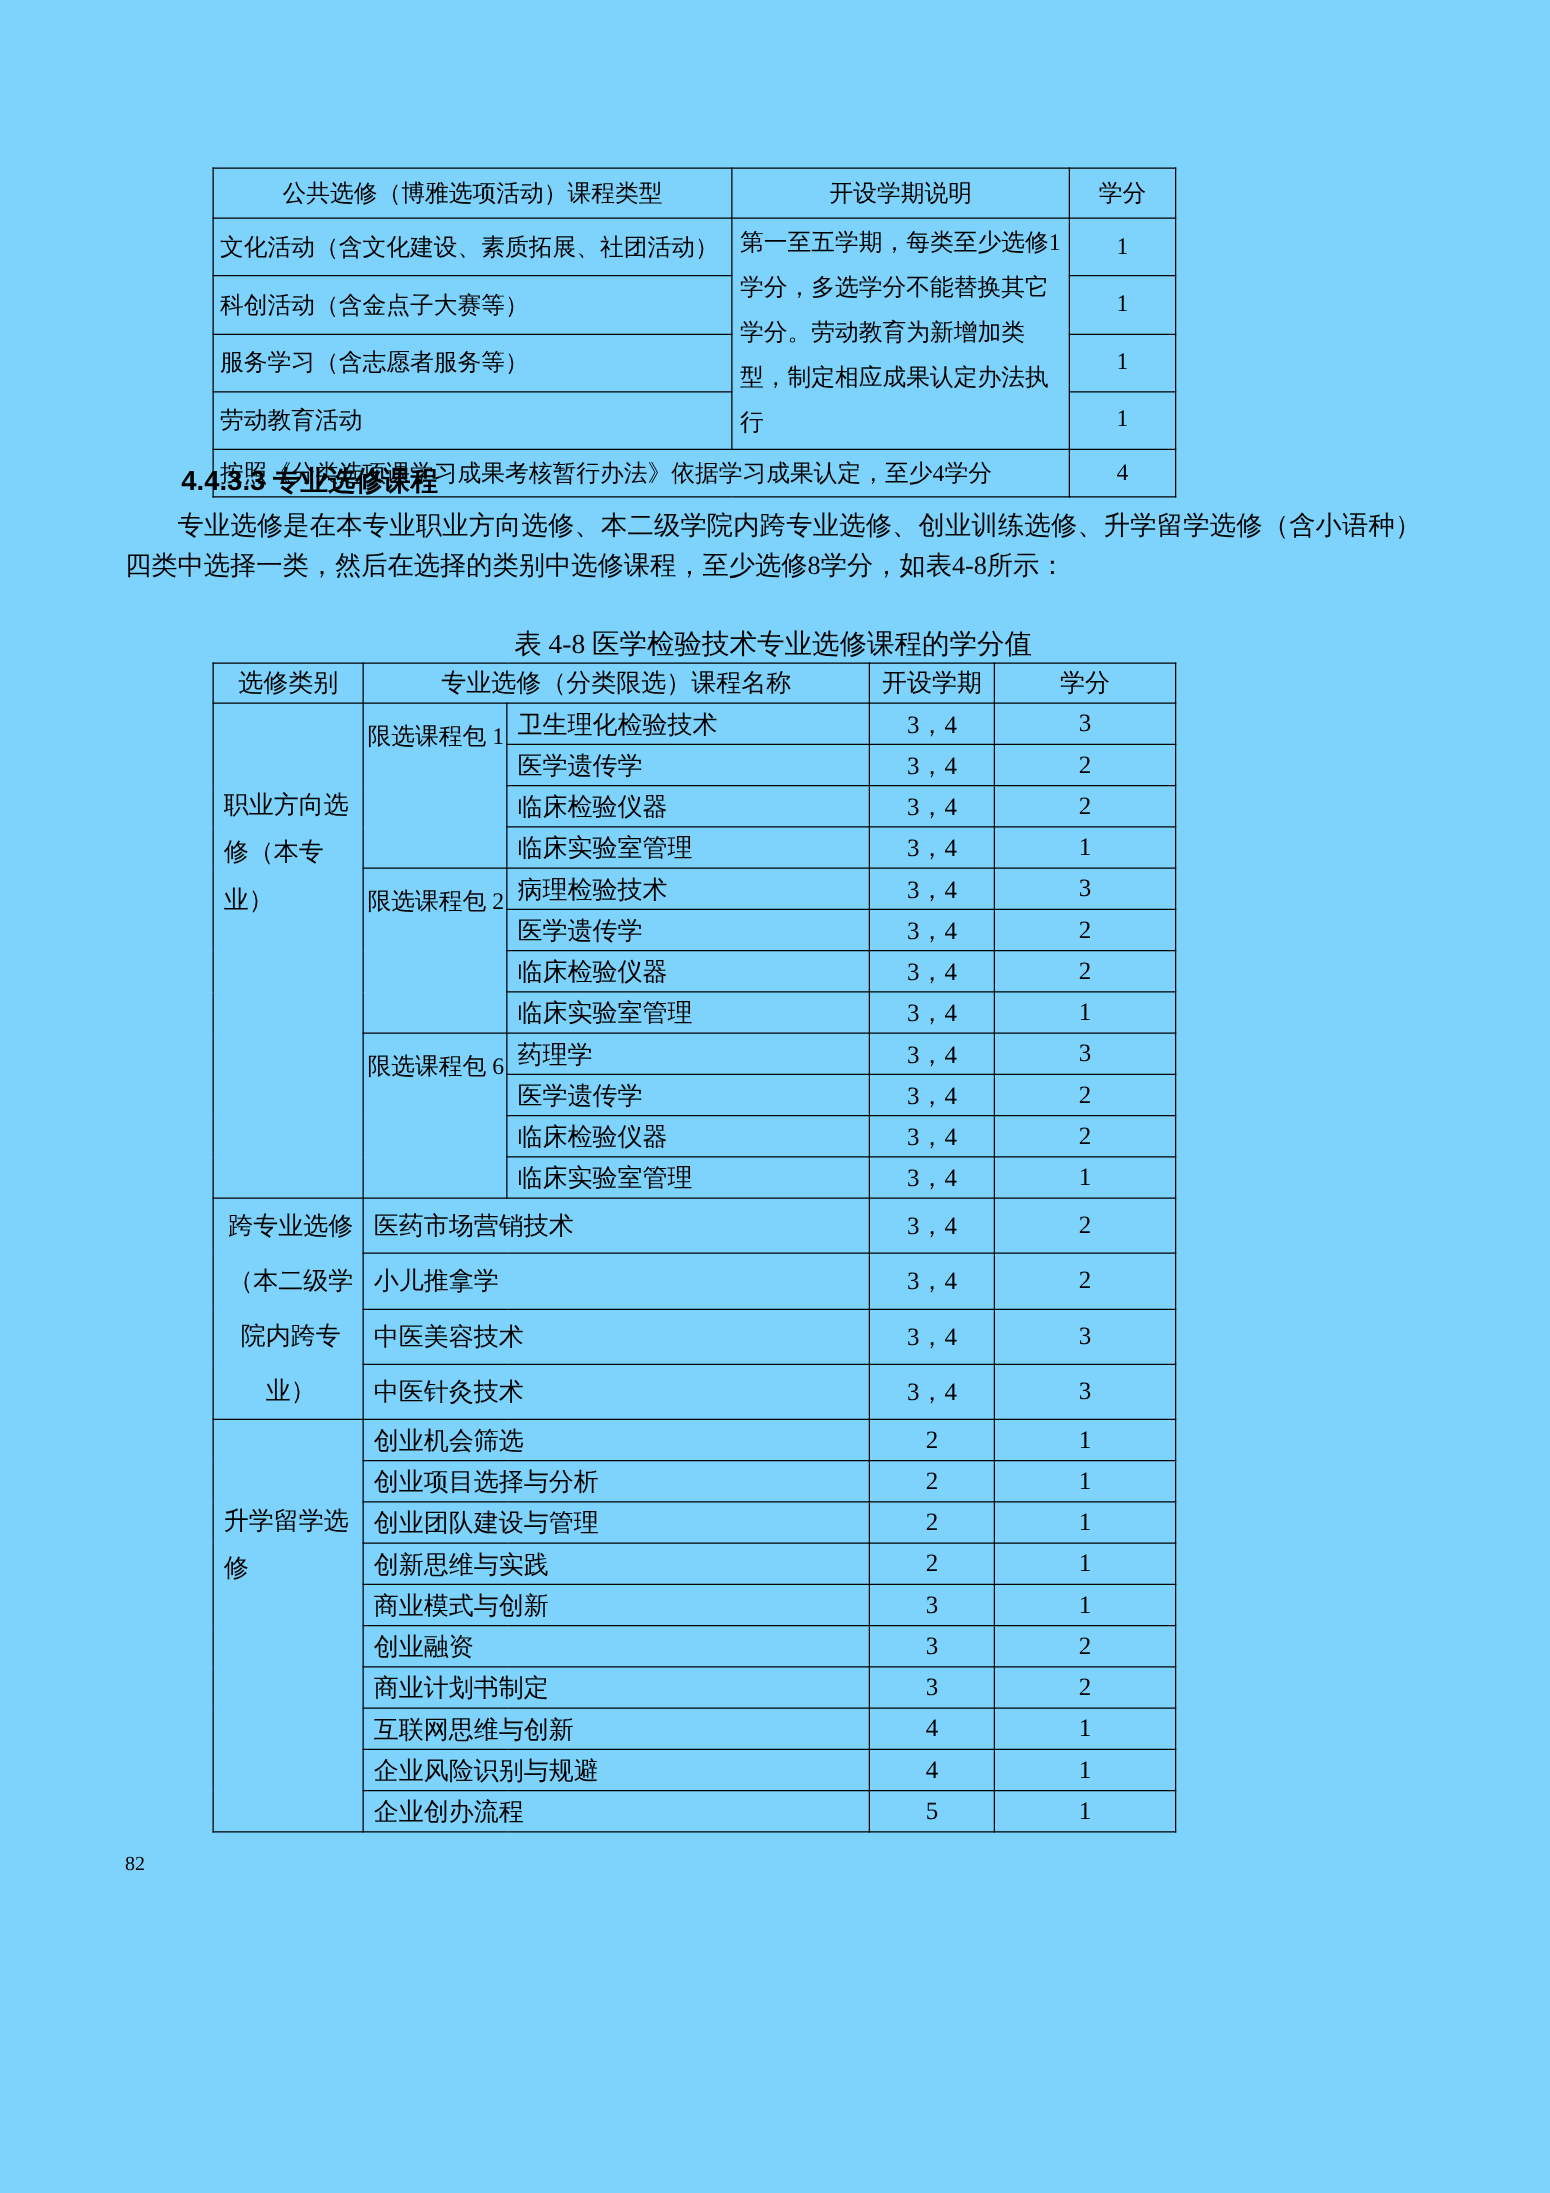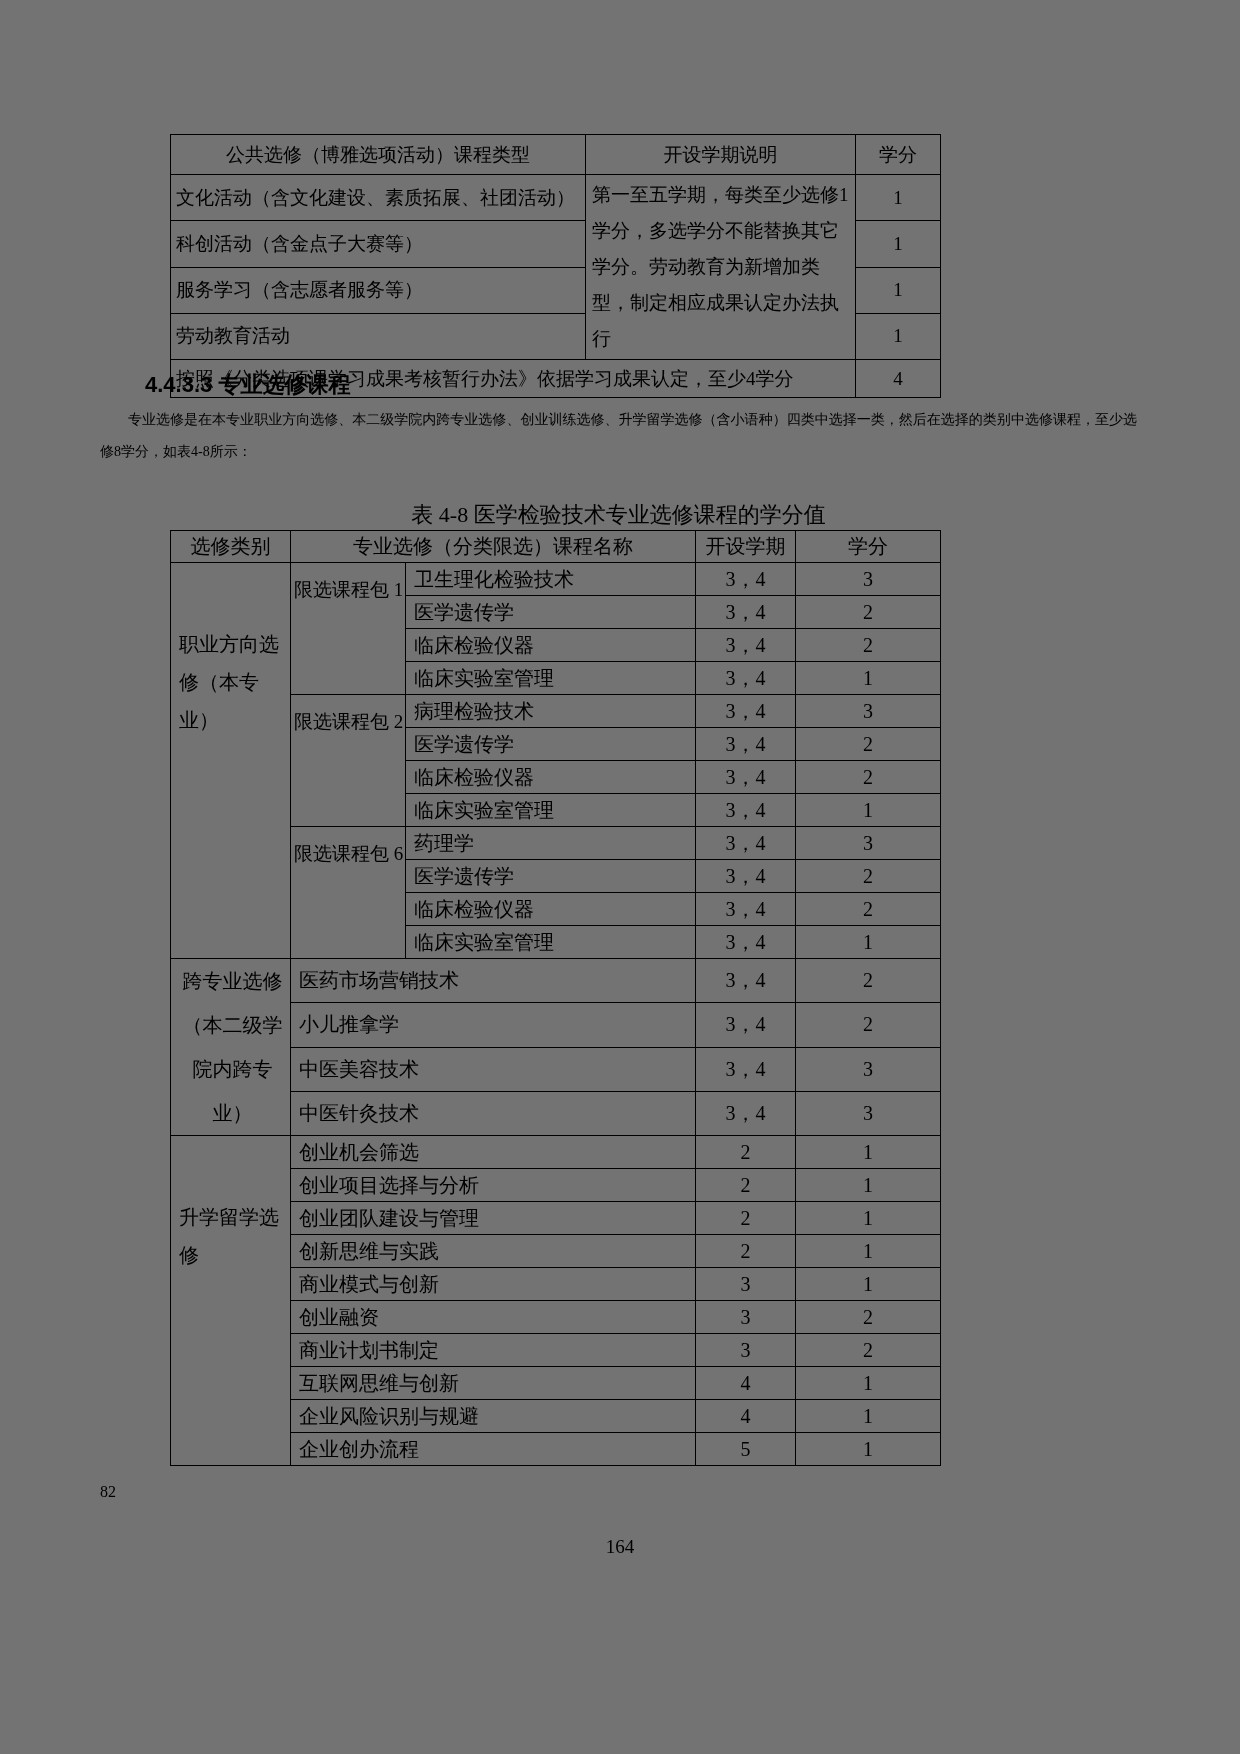--- a/index.html
+++ b/index.html
@@ -6,21 +6,21 @@
   html,body { background:#ffffff; }
   body {
     font-family:"Liberation Serif","DejaVu Serif",serif;
     color:#000;
   }
   .page {
     position:relative;
     width:1240px;
     height:1754px;
     margin:0 auto;
-    background:#737373;
+    background:#7dd3fc;
     overflow:hidden;
   }
   table { border-collapse:collapse; table-layout:fixed; }
   td, th {
     border:1.5px solid #000;
     font-weight:normal;
     vertical-align:middle;
     word-break:break-all;
   }
 
@@ -47,21 +47,21 @@
     position:absolute;
     left:145px; top:370px;
     font-family:"Liberation Sans","DejaVu Sans",sans-serif;
     font-weight:bold;
     font-size:22px;
   }
   .para {
     position:absolute;
     left:100px; top:404px;
     width:1037px;
-    font-size:14px;
+    font-size:21px;
     line-height:32px;
     text-align:justify;
     text-indent:2em;
   }
   .caption {
     position:absolute;
     left:100px; top:500px;
     width:1037px;
     text-align:center;
     font-size:22px;
@@ -312,15 +312,14 @@
     </tr>
     <tr>
       <td class="cname" colspan="2">企业创办流程</td>
       <td class="c">5</td>
       <td class="c">1</td>
     </tr>
   </tbody>
     </table>
 
   <div class="footnote-num">82</div>
-  <div class="page-num">164</div>
 
 </div>
 
 </body></html>

